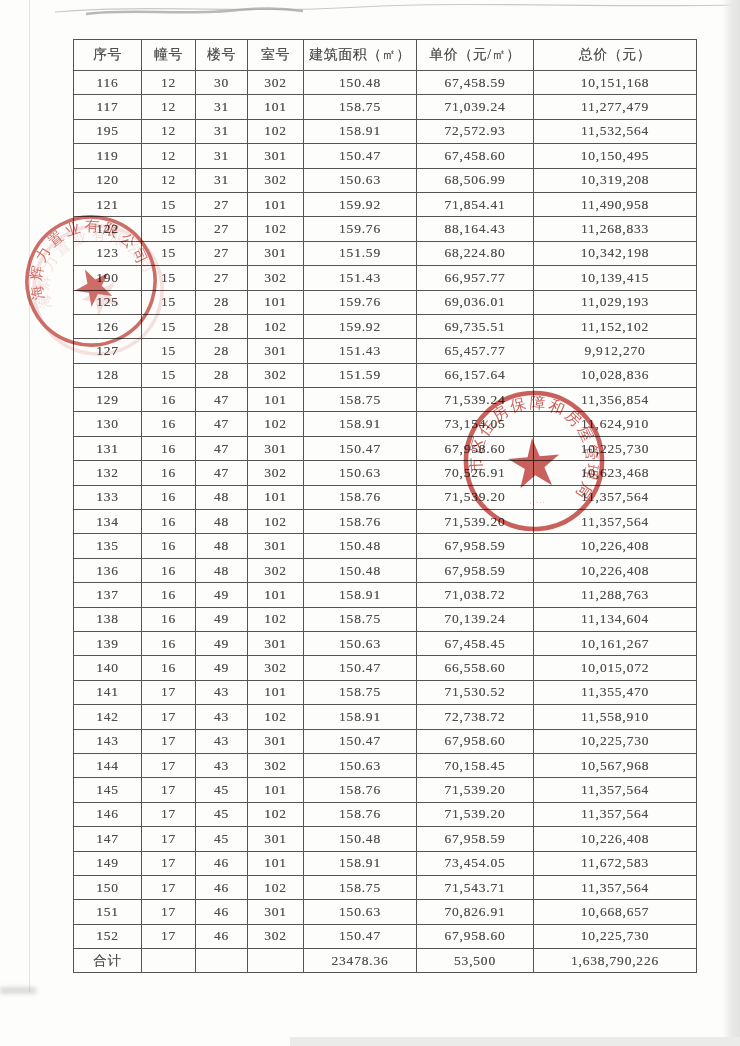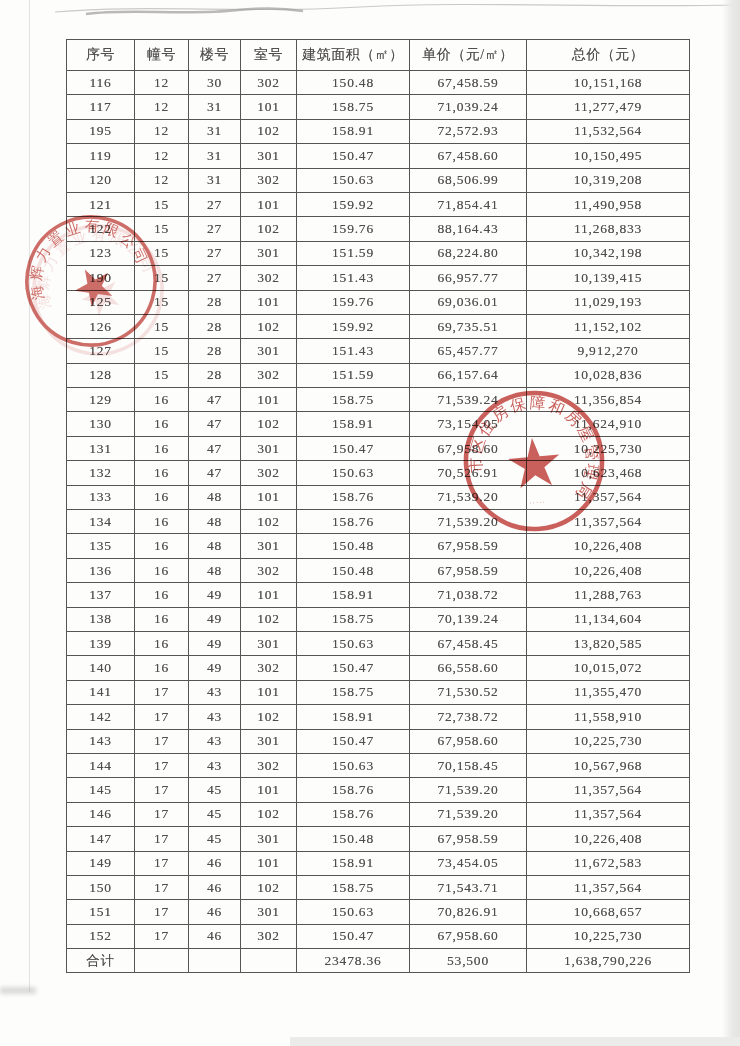--- a/index.html
+++ b/index.html
@@ -4,21 +4,21 @@
 <style>
   html,body{margin:0;padding:0;}
   body{
     width:740px;height:1046px;position:relative;overflow:hidden;
     background:#fdfdfc;
     font-family:"Liberation Serif","DejaVu Serif",serif;
   }
   .page{position:absolute;inset:0;}
   
   table.price-table{
-    position:absolute;left:66px;top:39px;
+    position:absolute;left:73px;top:39px;
     border-collapse:collapse;table-layout:fixed;
     background:transparent;
   }
   table.price-table, table.price-table th, table.price-table td{
     border:1px solid #565553;
   }
   table.price-table{border-width:1.5px;border-color:#4c4b49;}
   th,td{
     text-align:center;vertical-align:middle;
     color:#4f4e4c;font-weight:normal;
@@ -289,21 +289,21 @@
           <td>70,139.24</td>
           <td>11,134,604</td>
         </tr>
         <tr>
           <td>139</td>
           <td>16</td>
           <td>49</td>
           <td>301</td>
           <td>150.63</td>
           <td>67,458.45</td>
-          <td>13,820,585</td>
+          <td>10,161,267</td>
         </tr>
         <tr>
           <td>140</td>
           <td>16</td>
           <td>49</td>
           <td>302</td>
           <td>150.47</td>
           <td>66,558.60</td>
           <td>10,015,072</td>
         </tr>

